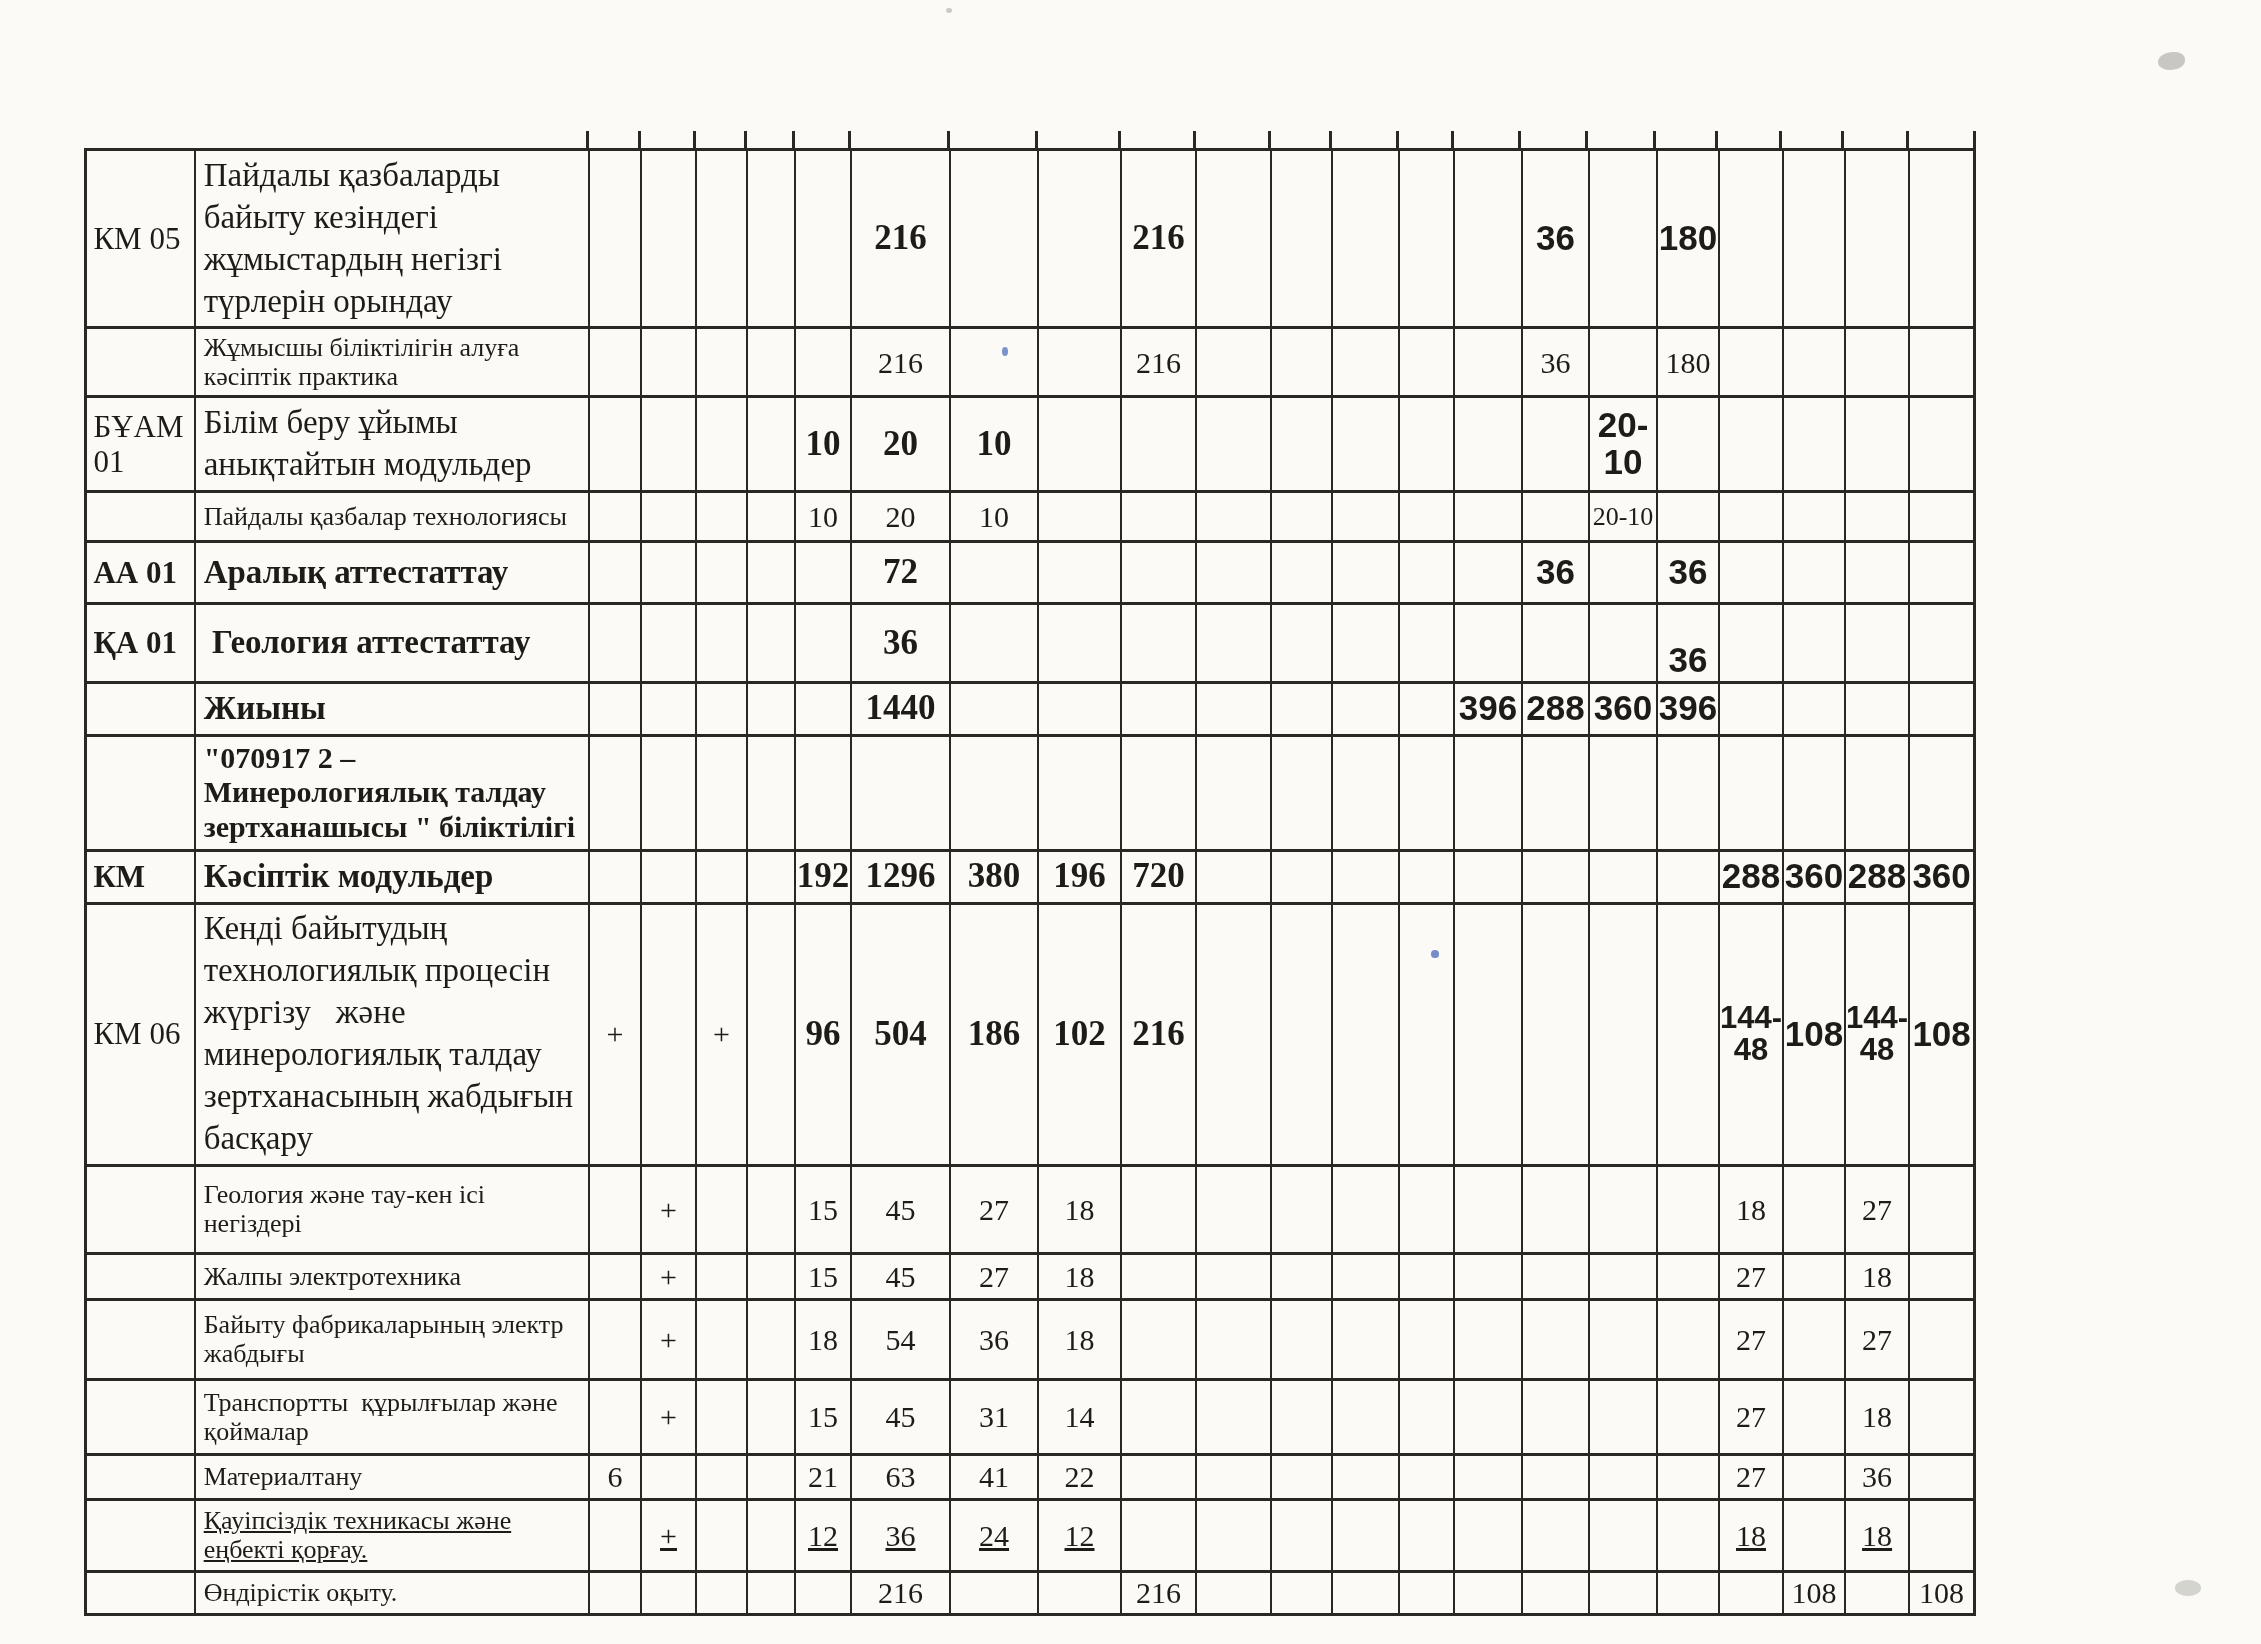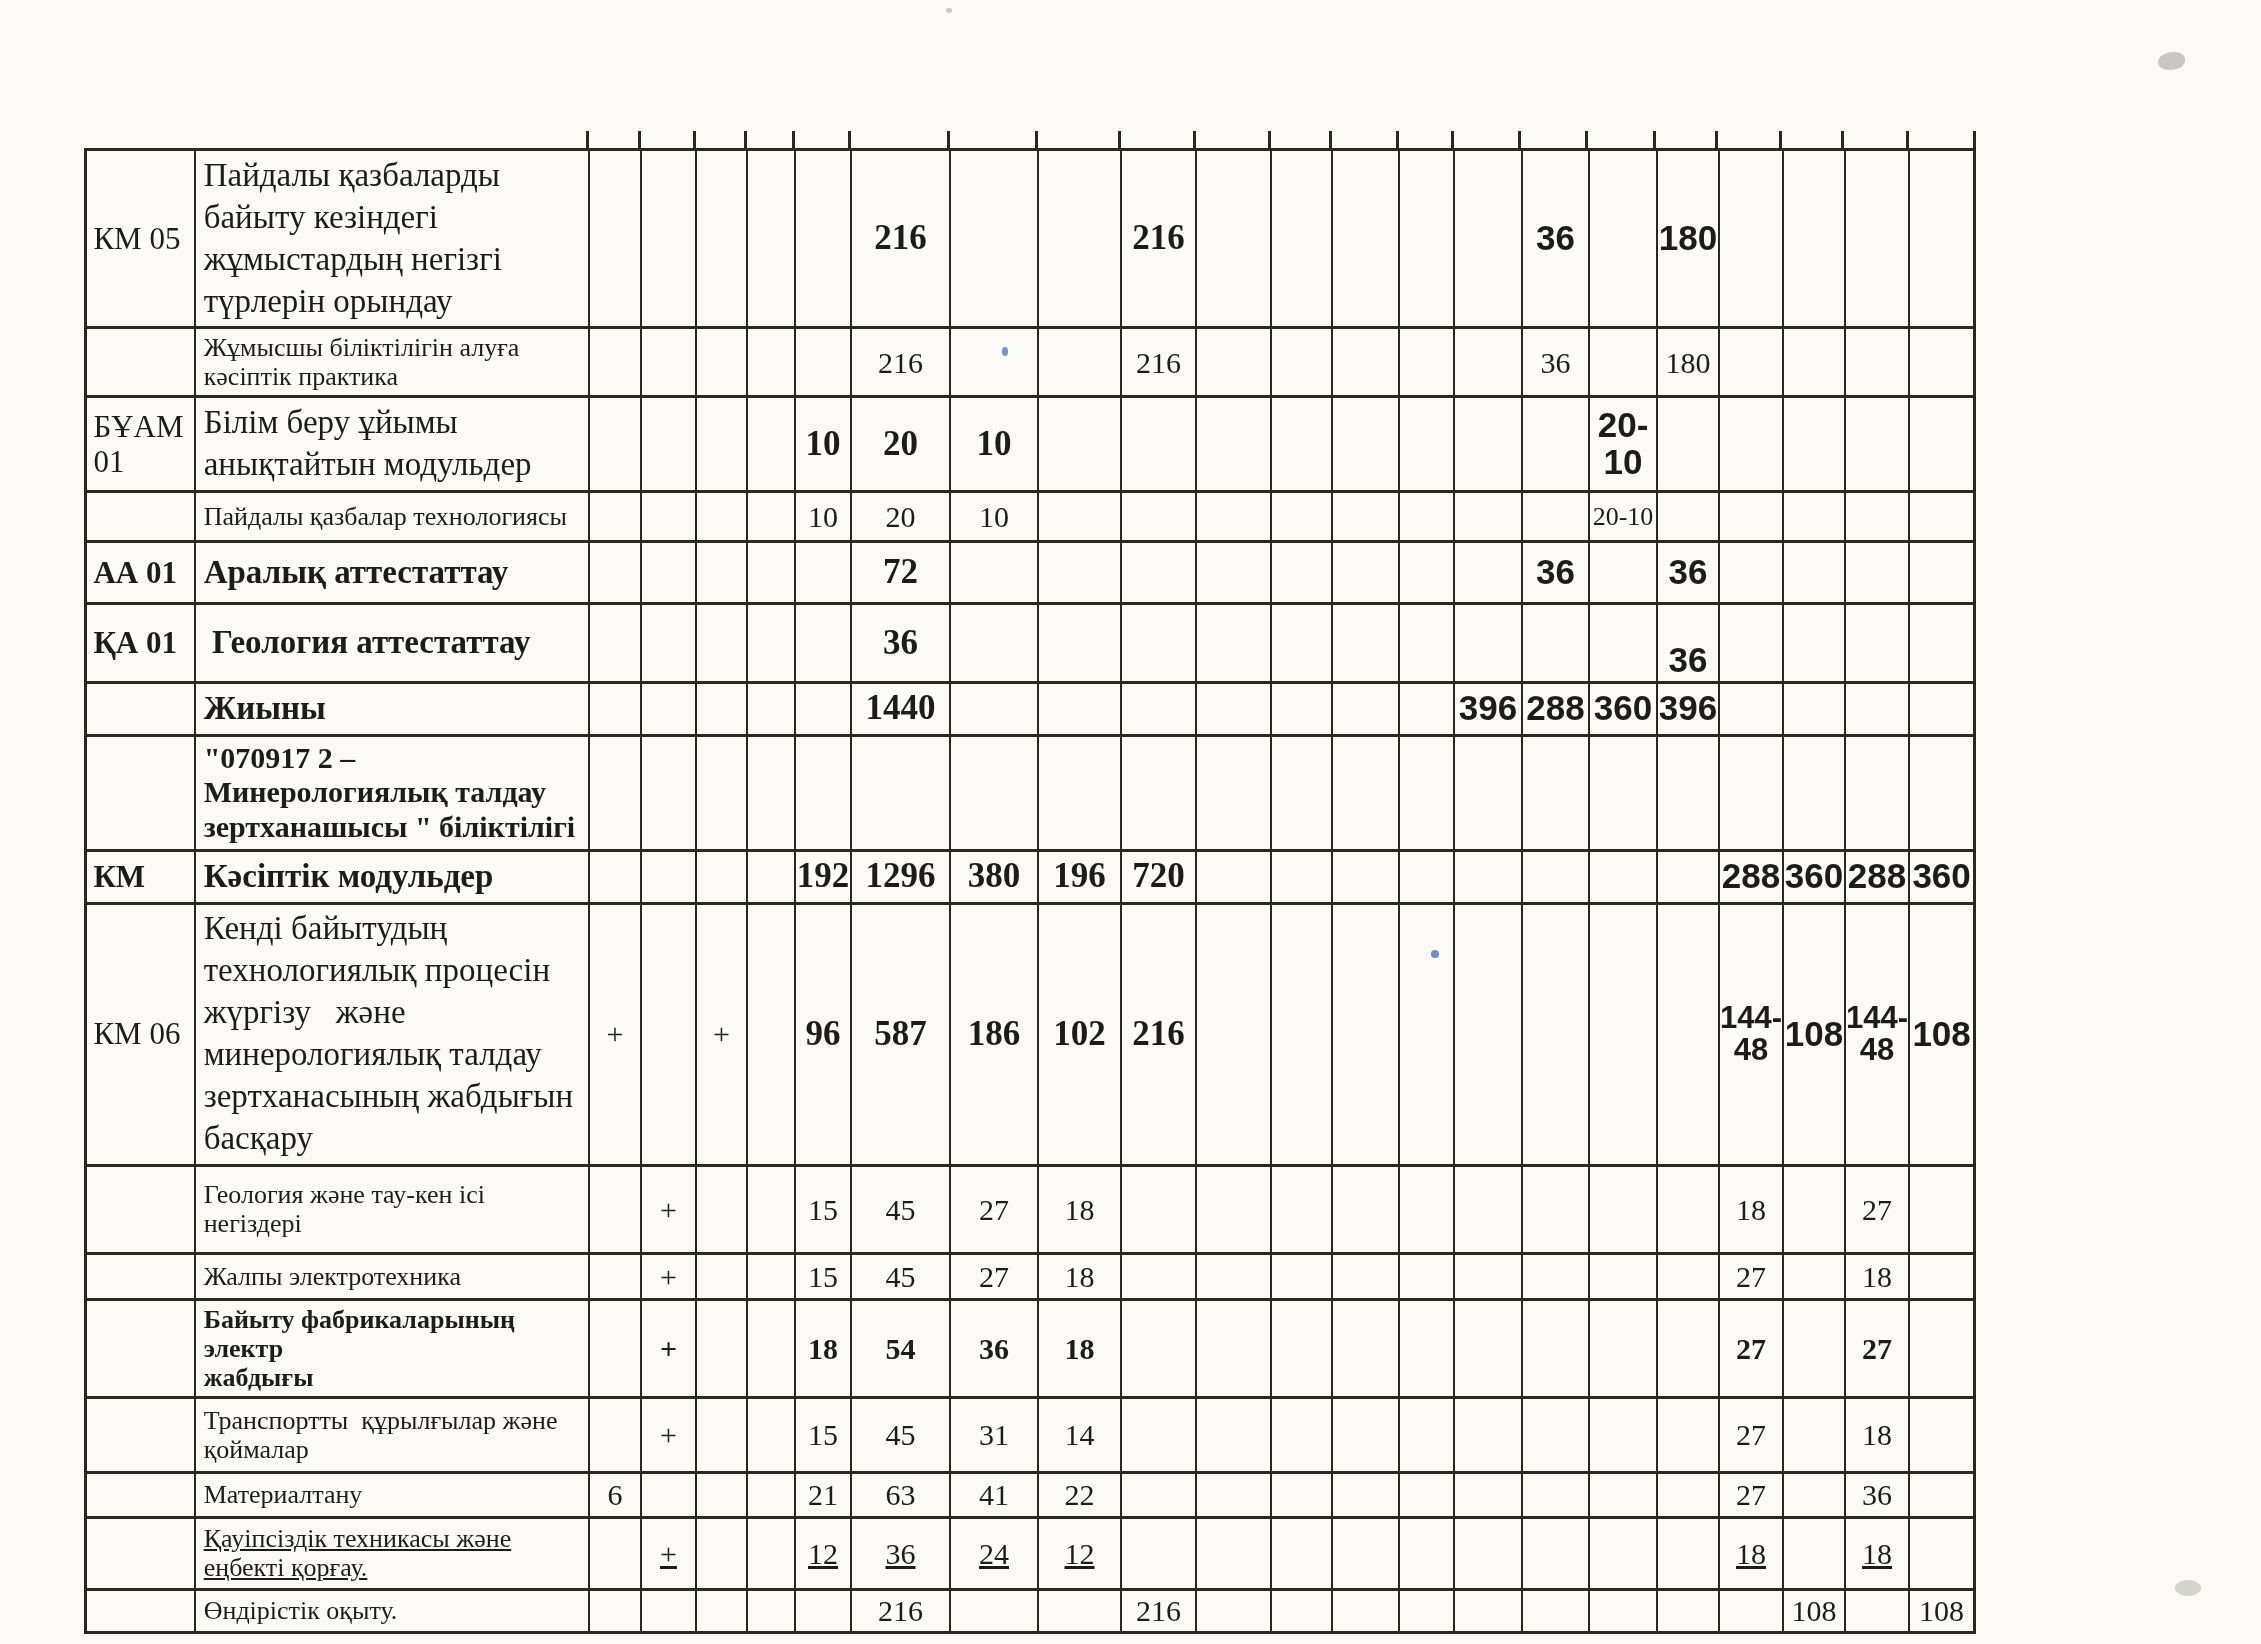--- a/index.html
+++ b/index.html
@@ -364,21 +364,21 @@
 технологиялық процесін
 жүргізу   және
 минерологиялық талдау
 зертханасының жабдығын
 басқару</td>
           <td class="val">+</td>
           <td class="val"></td>
           <td class="val">+</td>
           <td class="val"></td>
           <td class="val serifb b">96</td>
-          <td class="val serifb b">587</td>
+          <td class="val serifb b">504</td>
           <td class="val serifb b">186</td>
           <td class="val serifb b">102</td>
           <td class="val serifb b">216</td>
           <td class="val"></td>
           <td class="val"></td>
           <td class="val"></td>
           <td class="val"></td>
           <td class="val"></td>
           <td class="val"></td>
           <td class="val"></td>
@@ -432,21 +432,21 @@
           <td class="val"></td>
           <td class="val"></td>
           <td class="val"></td>
           <td class="val"></td>
           <td class="val"></td>
           <td class="val">27</td>
           <td class="val"></td>
           <td class="val">18</td>
           <td class="val"></td>
         </tr>
-        <tr style="height: 96px; font-weight: bold;">
+        <tr style="height: 80px;">
           <td class="code"></td>
           <td class="name sm">Байыту фабрикаларының электр
 жабдығы</td>
           <td class="val"></td>
           <td class="val">+</td>
           <td class="val"></td>
           <td class="val"></td>
           <td class="val">18</td>
           <td class="val">54</td>
           <td class="val">36</td>

